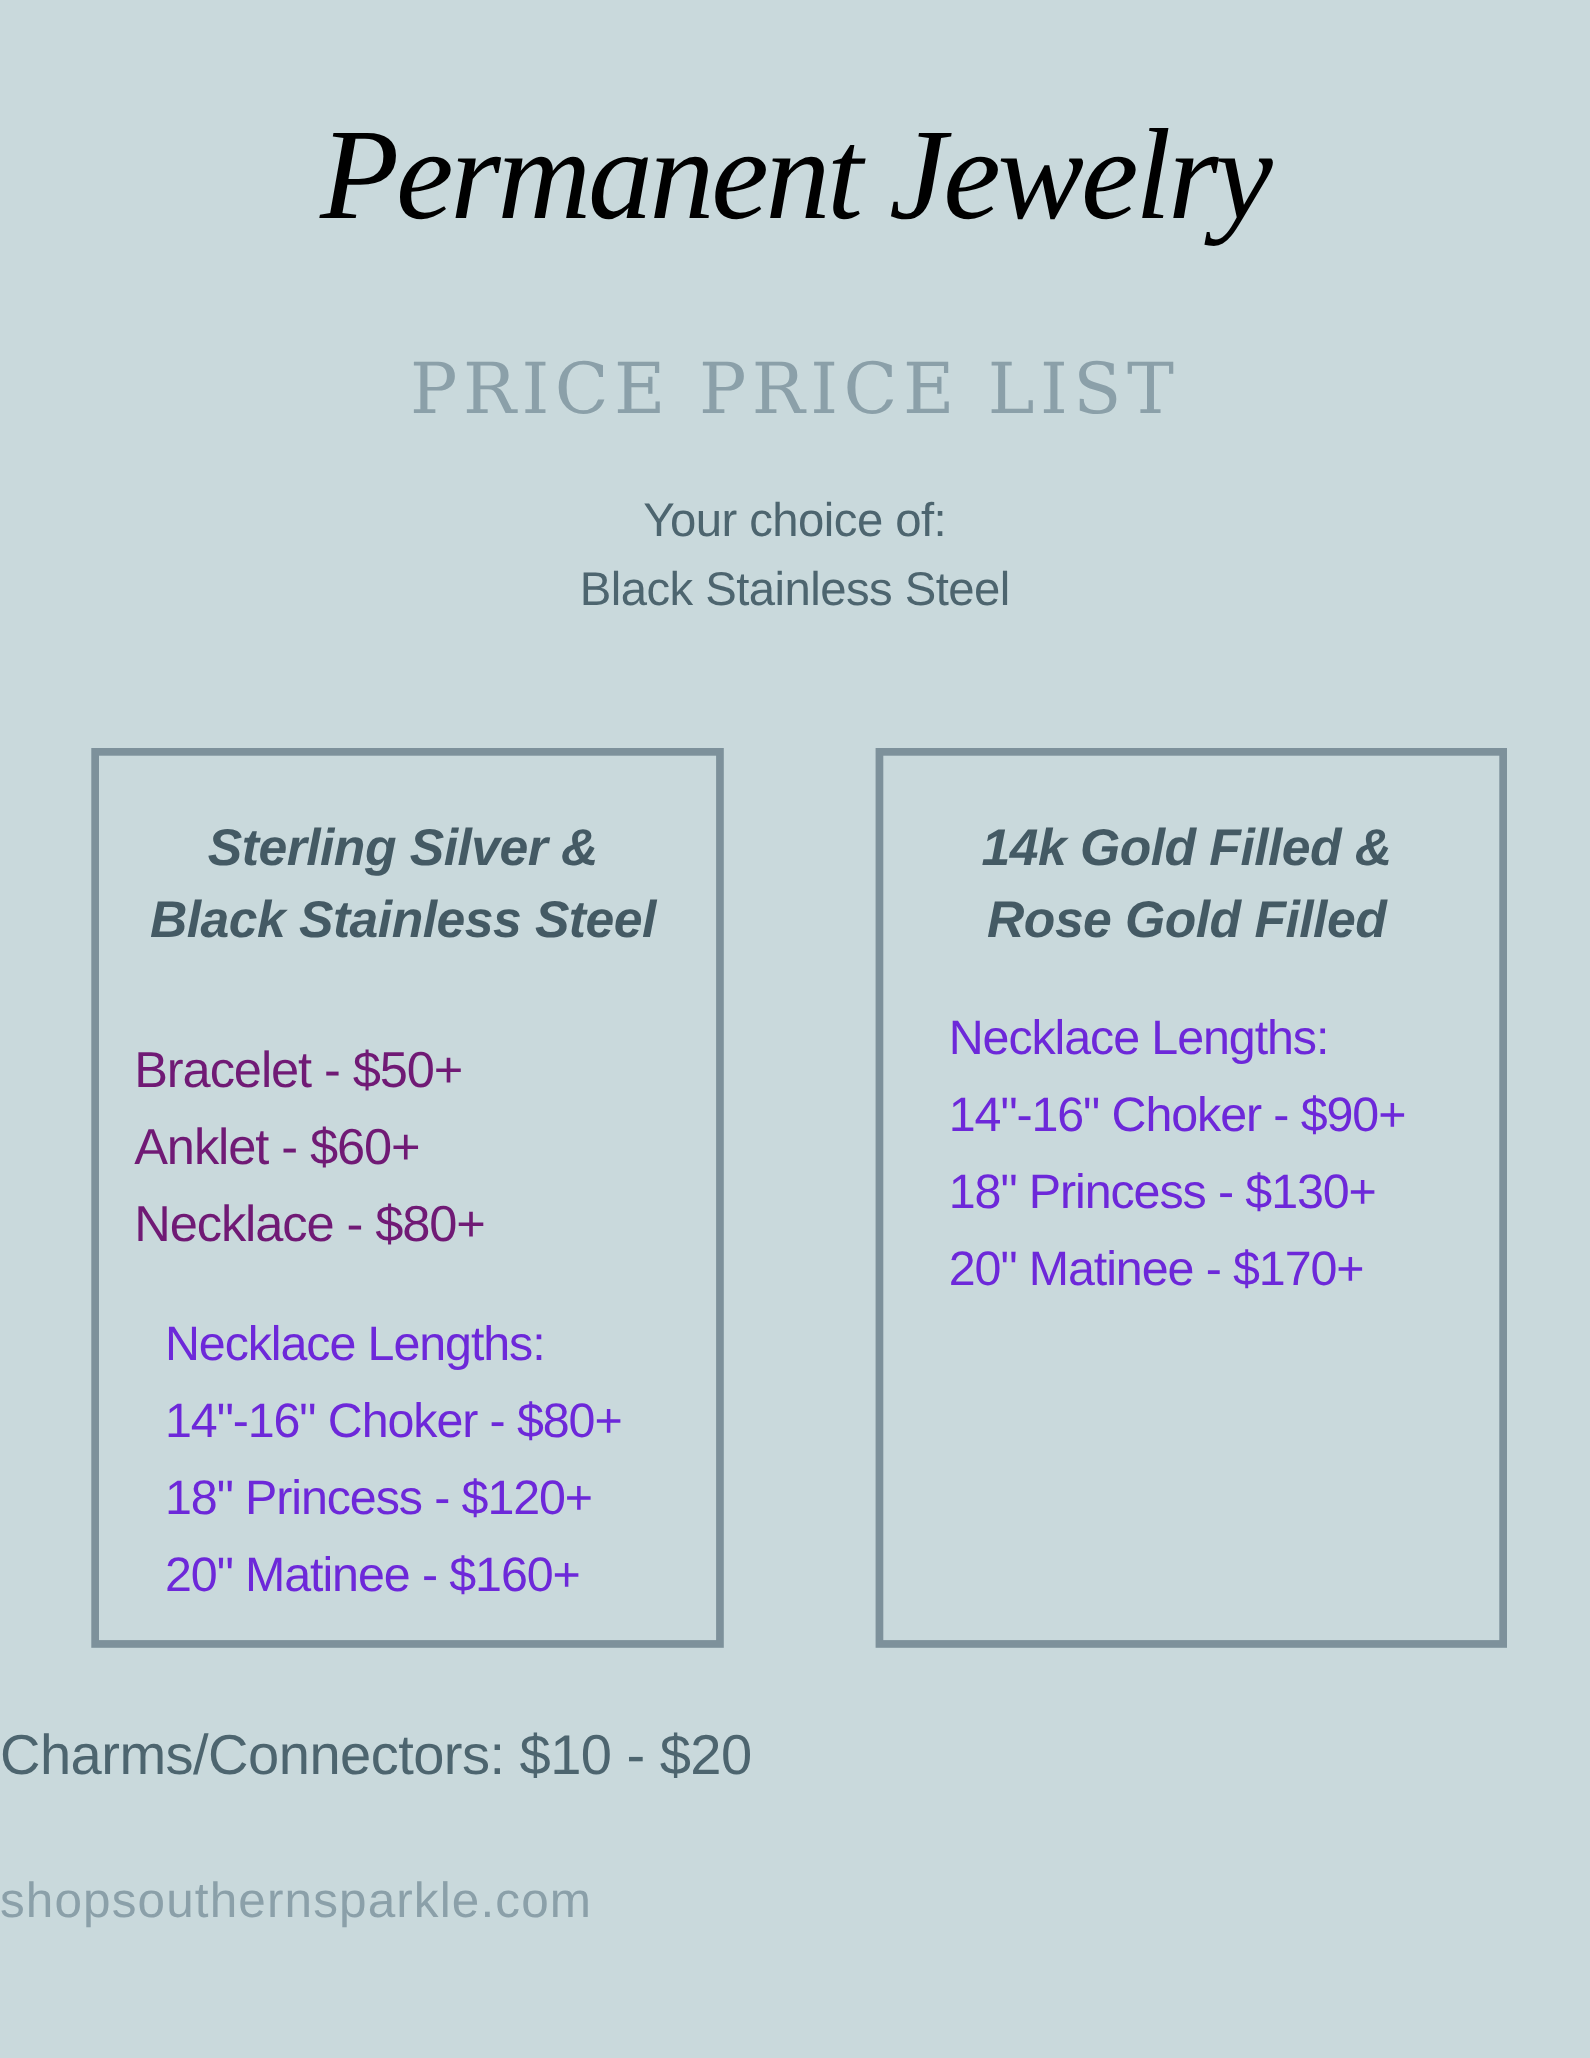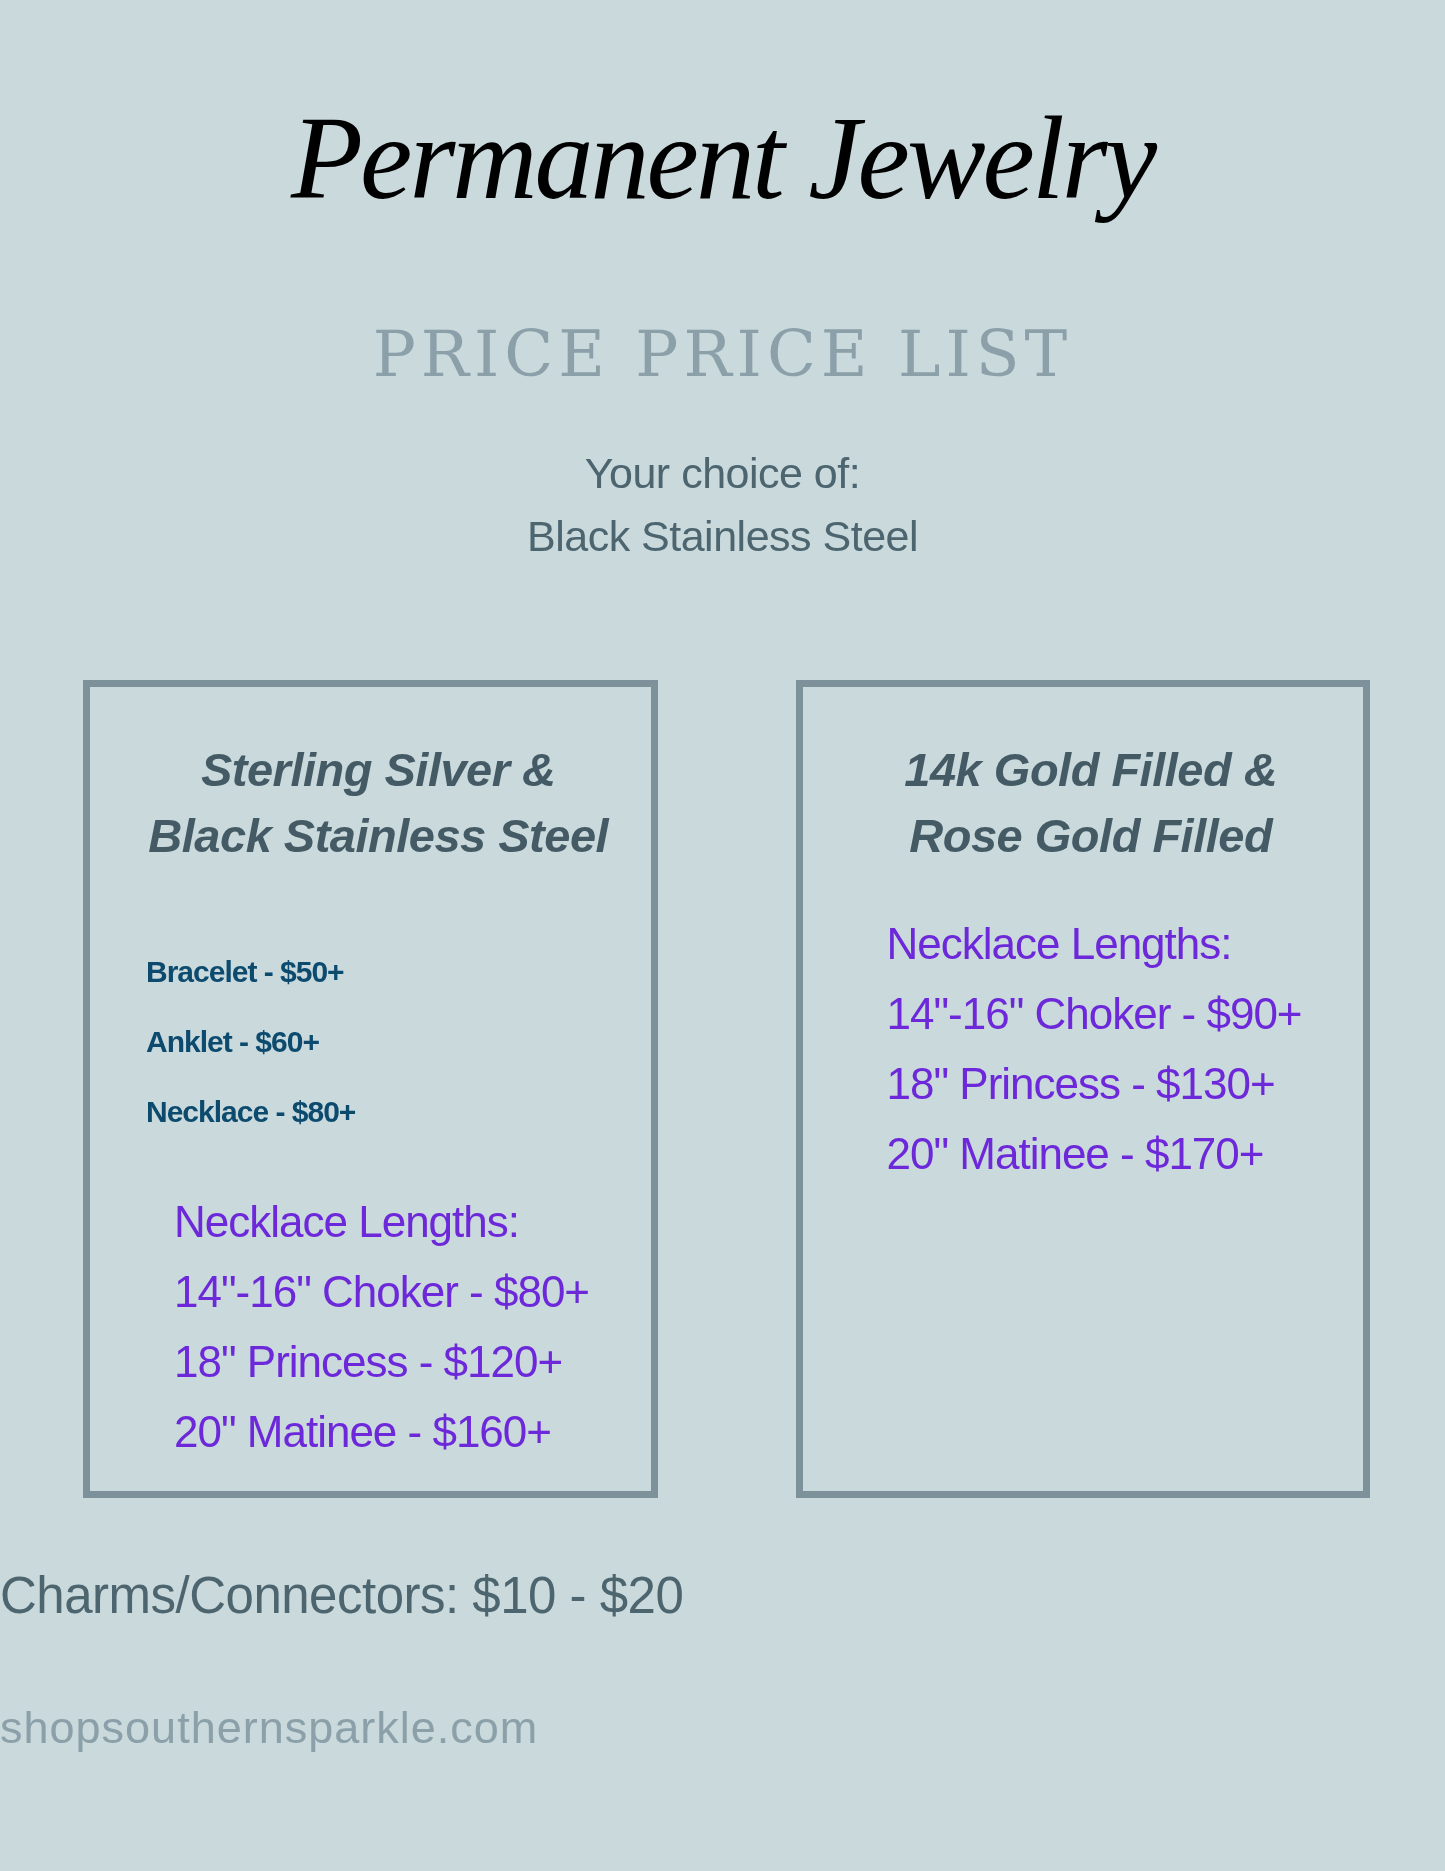--- a/index.html
+++ b/index.html
@@ -60,40 +60,39 @@
     left: 83px;
     width: 1287px;
     display: flex;
     gap: 138px;
   }
   .card {
     flex: 1;
     box-sizing: border-box;
     height: 818px;
     border: 7px solid #7d919b;
-    padding: 50px 40px 0 56px;
+    padding: 50px 40px 0 32px;
     background: transparent;
   }
   .card-heading {
     margin: 0;
     text-align: center;
     font-weight: bold;
     font-style: italic;
     font-size: 47px;
     line-height: 66px;
     color: #445a64;
     letter-spacing: -0.5px;
   }
   .price-lines {
     margin-top: 68px;
-    font-size: 30px;
+    font-size: 46px;
     line-height: 70px;
-    color: #0c4a6e;
+    color: #701a75;
     letter-spacing: -1px;
-    font-weight: bold;
   }
   .length-lines {
     margin-top: 40px;
     font-size: 44px;
     line-height: 70px;
     color: #6d28d9;
     letter-spacing: -1px;
     margin-left: 28px;
   }
   .charms {

